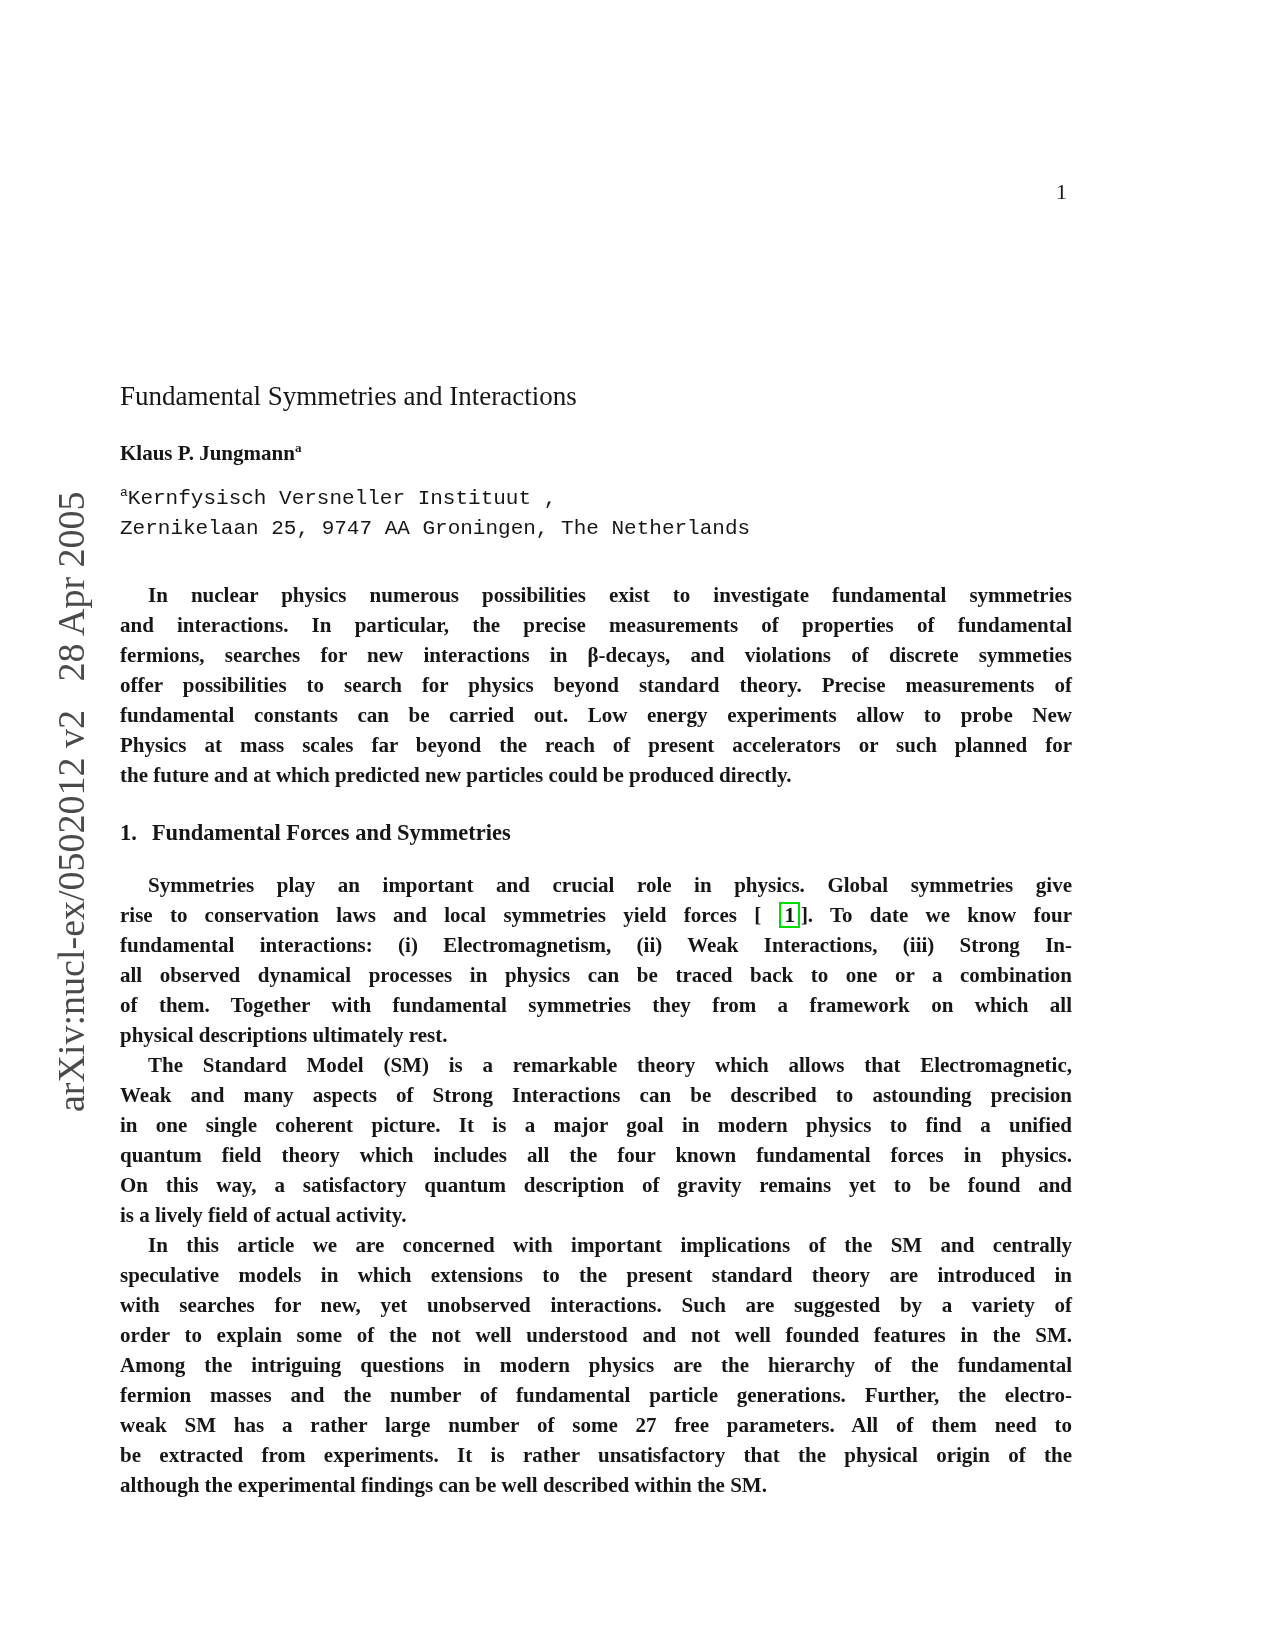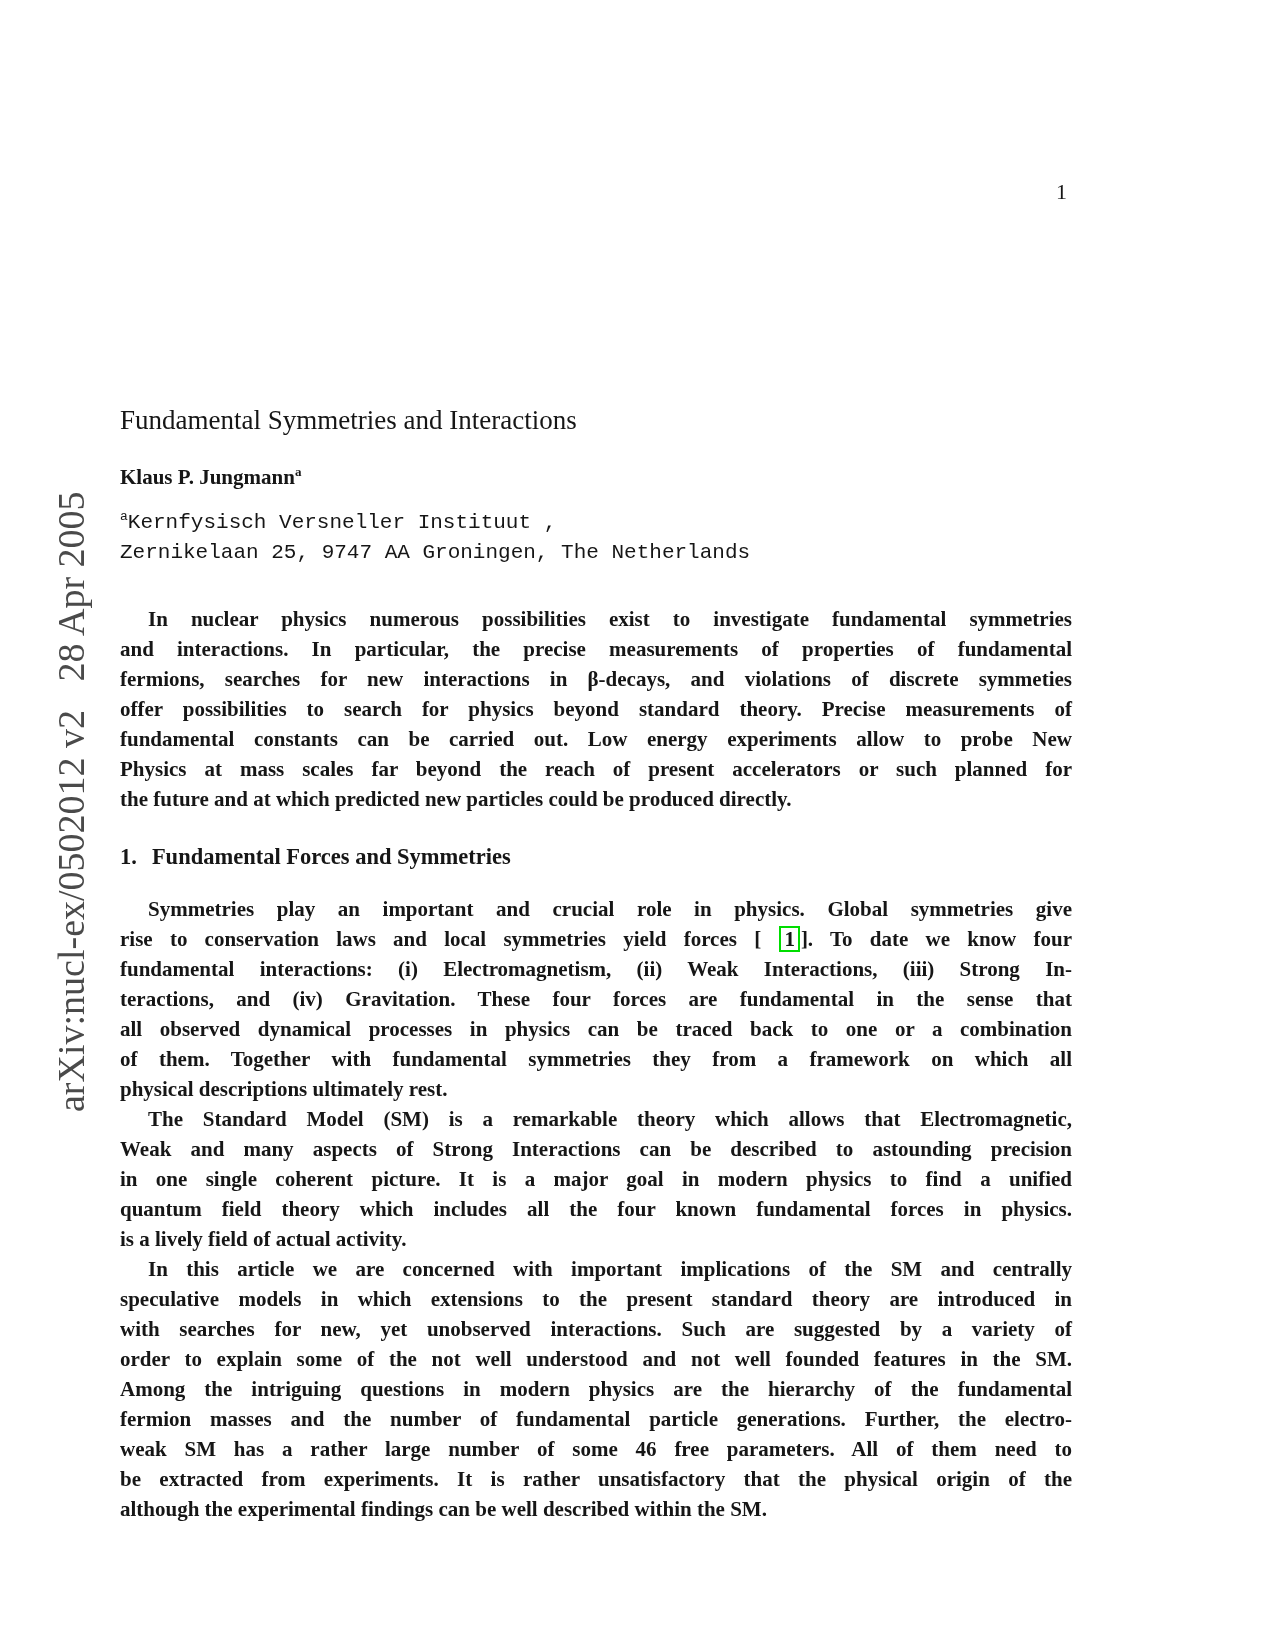--- a/index.html
+++ b/index.html
@@ -29,21 +29,21 @@
     transform-origin: 0 0;
     font-size: 38px;
     line-height: 50px;
     color: #4a4a4a;
     white-space: pre;
   }
 
   .content {
     position: absolute;
     left: 120px;
-    top: 404px;
+    top: 380px;
     width: 952px;
   }
 
   .title {
     font-size: 27px;
     line-height: 32px;
     font-weight: normal;
   }
 
   .author {
@@ -132,37 +132,37 @@
     </div>
 
   <div class="section-heading">
     <span class="sec-num">1.</span><span>Fundamental Forces and Symmetries</span>
   </div>
 
   <div class="paragraph">
       <div class="line">Symmetries play an important and crucial role in physics.  Global symmetries give</div>
       <div class="line"><span>rise to conservation laws and local symmetries yield forces [ </span><span class="cite" style="border-color: rgb(0, 221, 0);">1</span><span>].  To date we know four</span></div>
       <div class="line">fundamental interactions: (i) Electromagnetism, (ii) Weak Interactions, (iii) Strong In-</div>
-      <div class="line">teractions, and (iv) Gravitation.  These four forces are fundamental in the sense that</div>
       <div class="line">all observed dynamical processes in physics can be traced back to one or a combination</div>
       <div class="line">of them.  Together with fundamental symmetries they from a framework on which all</div>
       <div class="line last">physical descriptions ultimately rest.</div>
     </div>
   <div class="paragraph">
       <div class="line">The Standard Model (SM) is a remarkable theory which allows that Electromagnetic,</div>
       <div class="line">Weak and many aspects of Strong Interactions can be described to astounding precision</div>
       <div class="line">in one single coherent picture.  It is a major goal in modern physics to find a unified</div>
       <div class="line">quantum field theory which includes all the four known fundamental forces in physics.</div>
+      <div class="line">On this way, a satisfactory quantum description of gravity remains yet to be found and</div>
       <div class="line last">is a lively field of actual activity.</div>
     </div>
   <div class="paragraph">
       <div class="line">In this article we are concerned with important implications of the SM and centrally</div>
       <div class="line">speculative models in which extensions to the present standard theory are introduced in</div>
       <div class="line">with searches for new, yet unobserved interactions.  Such are suggested by a variety of</div>
       <div class="line">order to explain some of the not well understood and not well founded features in the SM.</div>
       <div class="line">Among the intriguing questions in modern physics are the hierarchy of the fundamental</div>
       <div class="line">fermion masses and the number of fundamental particle generations.  Further, the electro-</div>
-      <div class="line">weak SM has a rather large number of some 46 free parameters.  All of them need to</div>
+      <div class="line">weak SM has a rather large number of some 27 free parameters.  All of them need to</div>
       <div class="line">be extracted from experiments.  It is rather unsatisfactory that the physical origin of the</div>
       <div class="line last">although the experimental findings can be well described within the SM.</div>
     </div>
 
 </div>
 
 </body></html>

